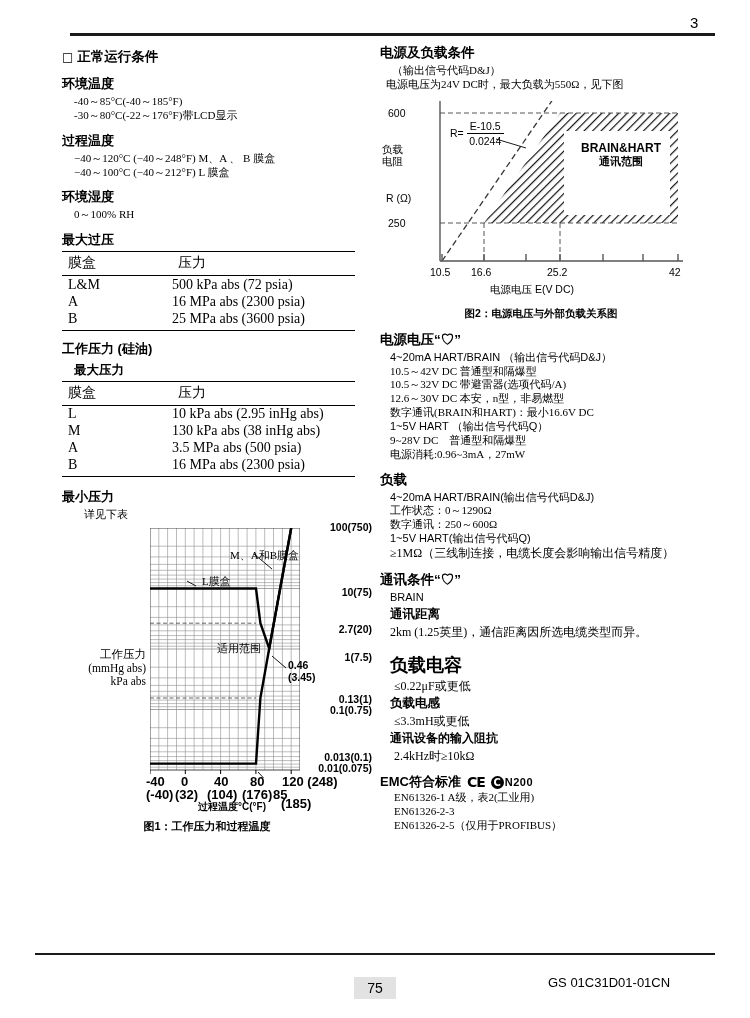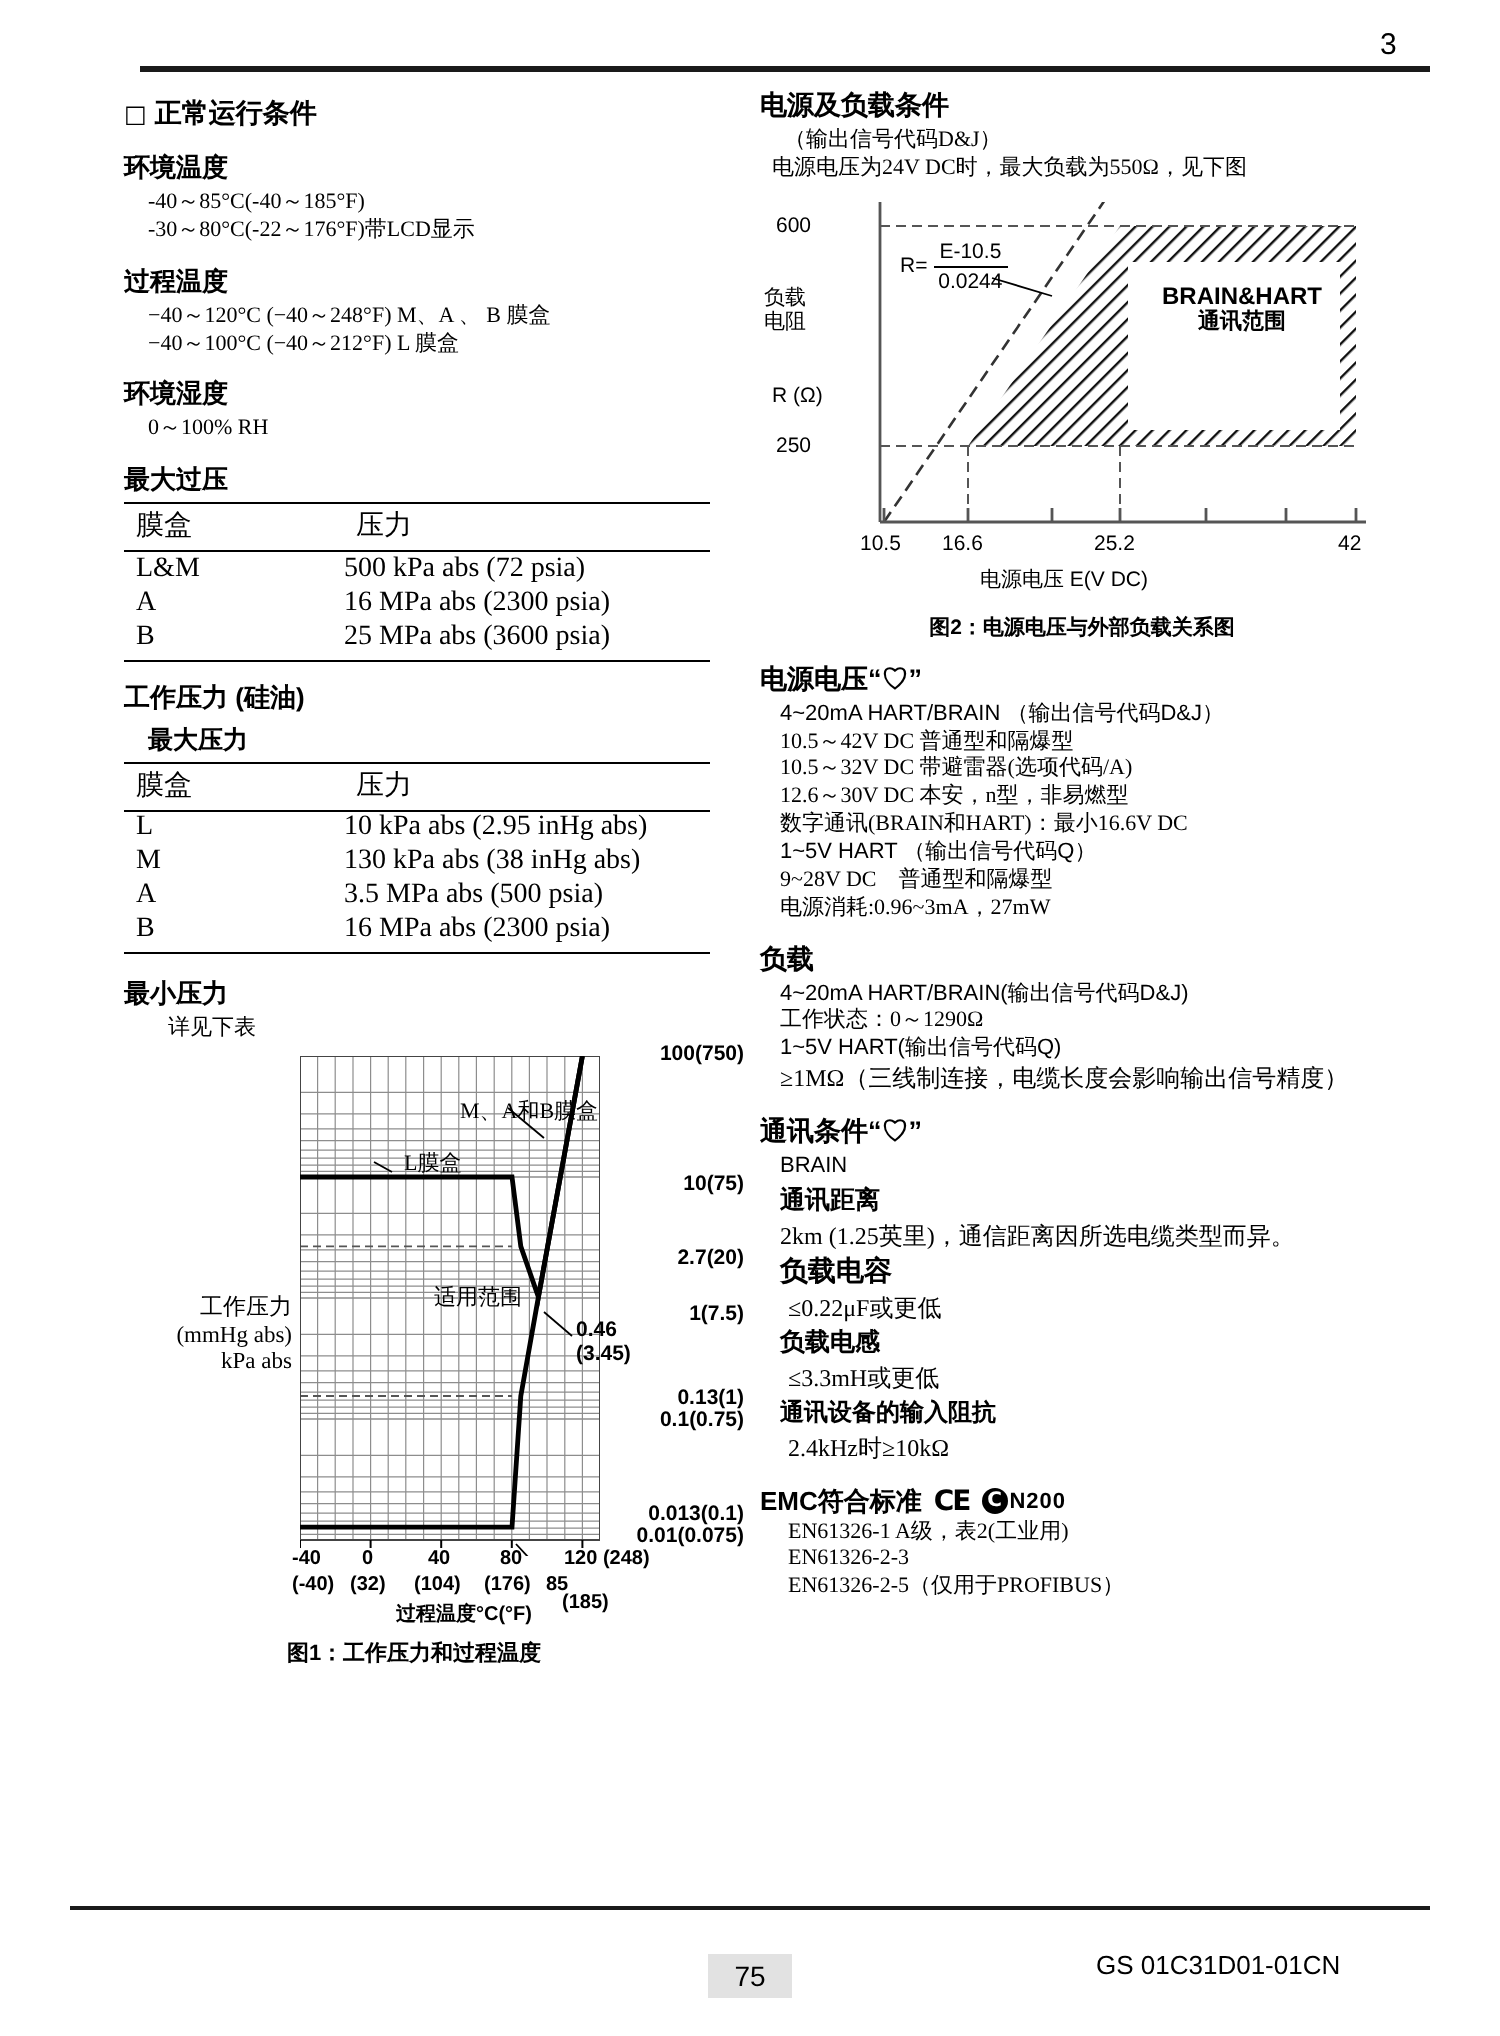--- a/index.html
+++ b/index.html
@@ -42,21 +42,21 @@
   .colA { width:110px; }
 
   
   .fig1 { position:relative; width:310px; height:275px; margin-top:6px; }
   .fig1cap { font-family:"Liberation Sans", sans-serif; font-weight:bold; font-size:11px; text-align:center; width:290px; margin-top:2px; }
   .ylab1 { position:absolute; left:-4px; top:120px; width:88px; text-align:right; font-size:11.5px; line-height:1.18; }
 
   .ytick { position:absolute; right:0; width:86px; text-align:right;
            font-family:"Liberation Sans", sans-serif; font-weight:bold; font-size:10.5px; line-height:1.05; }
 
-  .xtick { position:absolute; font-family:"Liberation Sans", sans-serif; font-weight:bold; font-size:10px; white-space:nowrap; }
+  .xtick { position:absolute; font-family:"Liberation Sans", sans-serif; font-weight:bold; font-size:13px; white-space:nowrap; }
 
   .note1 { position:absolute; font-size:11px; font-family:"Liberation Serif", serif; white-space:nowrap; }
 
   
   .fig2 { position:relative; width:330px; height:205px; margin-top:4px; }
   .fig2cap { font-family:"Liberation Sans", sans-serif; font-weight:bold; font-size:10.5px; text-align:center; width:330px; }
   .f2lab { position:absolute; font-family:"Liberation Sans", sans-serif; font-size:10.5px; white-space:nowrap; }
   .f2labb { position:absolute; font-family:"Liberation Sans", sans-serif; font-weight:bold; font-size:10.5px; white-space:nowrap; }
 
   
@@ -397,30 +397,31 @@
     <div class="ln" style="padding-left:10px;">10.5～32V DC 带避雷器(选项代码/A)</div>
     <div class="ln" style="padding-left:10px;">12.6～30V DC 本安，n型，非易燃型</div>
     <div class="ln" style="padding-left:10px;">数字通讯(BRAIN和HART)：最小16.6V DC</div>
     <div class="ln s" style="padding-left:10px;">1~5V  HART （输出信号代码Q）</div>
     <div class="ln" style="padding-left:10px;">9~28V DC　普通型和隔爆型</div>
     <div class="ln" style="padding-left:10px;">电源消耗:0.96~3mA，27mW</div>
 
     <div class="h2" style="margin-top:9px; font-size:13.5px;">负载</div>
     <div class="ln s" style="padding-left:10px;">4~20mA  HART/BRAIN(输出信号代码D&amp;J)</div>
     <div class="ln" style="padding-left:10px;">工作状态：0～1290Ω</div>
+    <div class="ln" style="padding-left:10px;">数字通讯：250～600Ω</div>
     <div class="ln s" style="padding-left:10px;">1~5V  HART(输出信号代码Q)</div>
     <div class="ln" style="padding-left:10px; font-size:12px;">≥1MΩ（三线制连接，电缆长度会影响输出信号精度）</div>
 
     <div class="h2" style="margin-top:10px; font-size:13.5px;">通讯条件“♡”</div>
     <div class="ln s" style="padding-left:10px;">BRAIN</div>
 
     <div class="h2" style="margin-top:1px; padding-left:10px; font-size:12.5px;">通讯距离</div>
     <div class="ln" style="padding-left:10px; font-size:12px;">2km (1.25英里)，通信距离因所选电缆类型而异。</div>
 
-    <div class="h2" style="margin-top:1px; padding-left:10px; font-size:14px;">负载电容</div>
+    <div class="h2" style="margin-top:13px; padding-left:10px; font-size:18px;">负载电容</div>
     <div class="ln" style="padding-left:14px; font-size:12px;">≤0.22μF或更低</div>
 
     <div class="h2" style="margin-top:1px; padding-left:10px; font-size:12.5px;">负载电感</div>
     <div class="ln" style="padding-left:14px; font-size:12px;">≤3.3mH或更低</div>
 
     <div class="h2" style="margin-top:1px; padding-left:10px; font-size:12px;">通讯设备的输入阻抗</div>
     <div class="ln" style="padding-left:14px; font-size:12px;">2.4kHz时≥10kΩ</div>
 
     <div class="emcline">
       <span>EMC符合标准</span>

